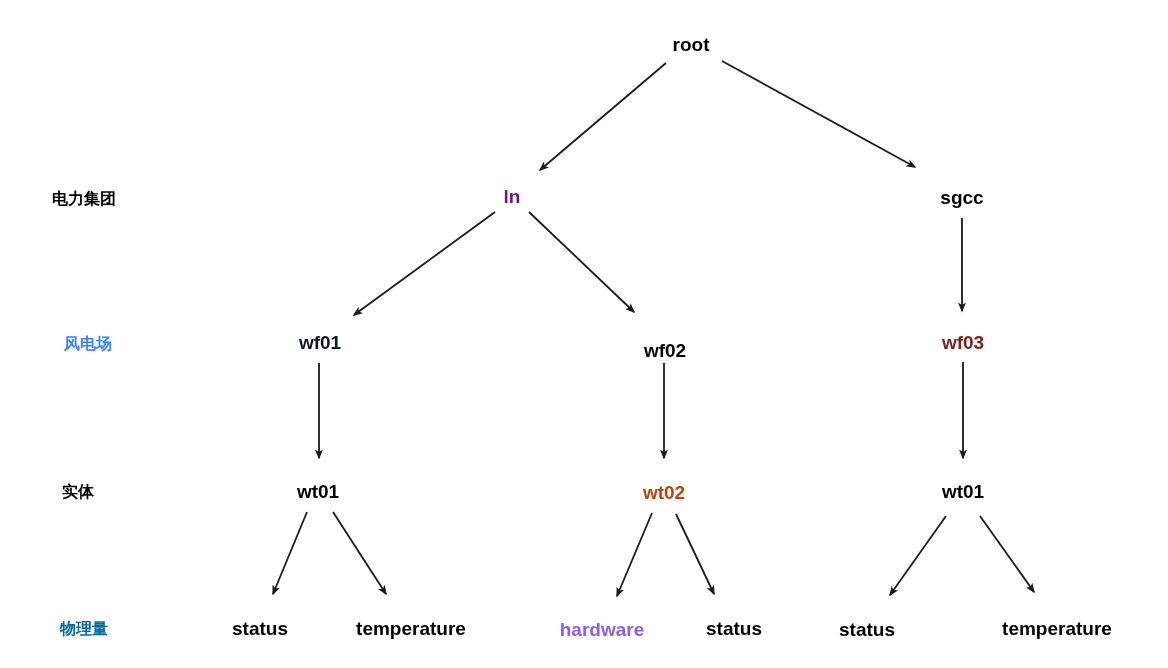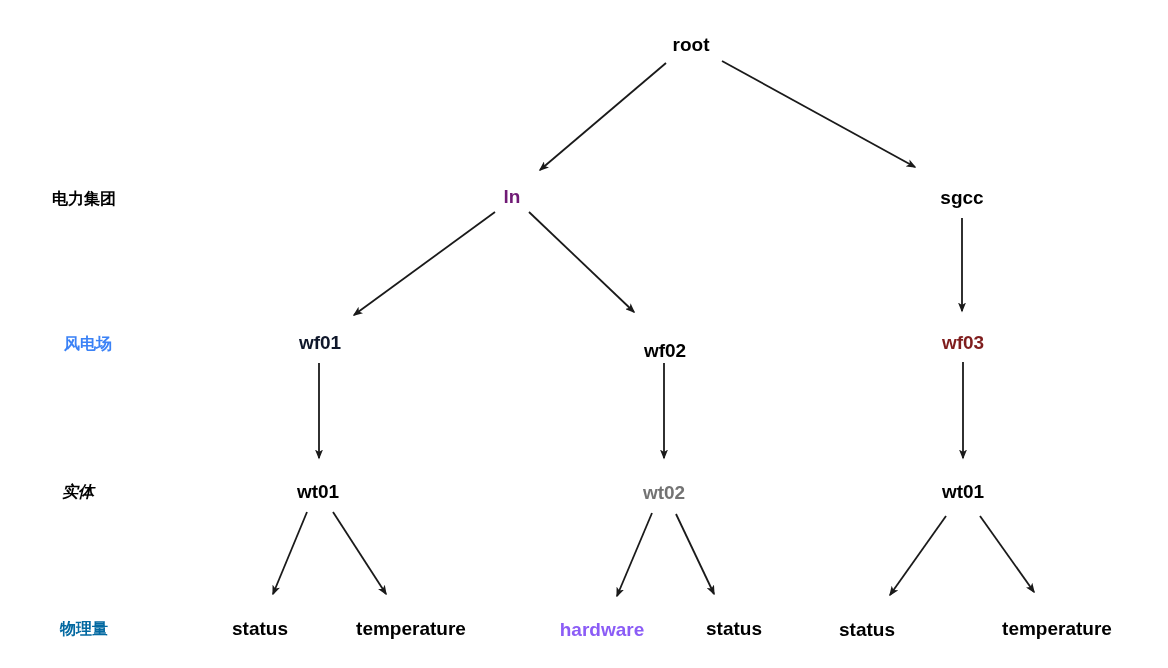--- a/index.html
+++ b/index.html
@@ -64,30 +64,30 @@
         <line x1="333" y1="512" x2="386" y2="594" stroke="#1a1a1a" marker-end="url(#arrowhead)"></line>
         <line x1="652" y1="513" x2="617" y2="596" stroke="#1a1a1a" marker-end="url(#arrowhead)"></line>
         <line x1="676" y1="514" x2="714" y2="594" stroke="#1a1a1a" marker-end="url(#arrowhead)"></line>
         <line x1="946" y1="516" x2="890" y2="595" stroke="#1a1a1a" marker-end="url(#arrowhead)"></line>
         <line x1="980" y1="516" x2="1034" y2="592" stroke="#1a1a1a" marker-end="url(#arrowhead)"></line>
       </g>
   </svg>
   <div id="nodes-layer">
       <div class="node row-label" style="left: 84px; top: 199px; color: rgb(0, 0, 0);">电力集团</div>
       <div class="node row-label" style="left: 88px; top: 344px; color: #3b82f6;">风电场</div>
-      <div class="node row-label" style="left: 78px; top: 492px; color: rgb(0, 0, 0); font-style: italic;">实体</div>
+      <div class="node row-label" style="left: 78px; top: 492px; color: rgb(0, 0, 0);">实体</div>
       <div class="node row-label" style="left: 84px; top: 629px; color: #0369a1;">物理量</div>
       <div class="node" style="left: 691px; top: 45px; color: rgb(0, 0, 0);">root</div>
       <div class="node" style="left: 512px; top: 197px; color: #701a75;">ln</div>
       <div class="node" style="left: 962px; top: 198px; color: rgb(0, 0, 0); text-align: right;">sgcc</div>
       <div class="node" style="left: 320px; top: 343px; color: #0f172a;">wf01</div>
       <div class="node" style="left: 665px; top: 343px; color: rgb(0, 0, 0); margin-top: 8px;">wf02</div>
       <div class="node" style="left: 963px; top: 343px; color: #7f1d1d;">wf03</div>
       <div class="node" style="left: 318px; top: 492px; color: rgb(0, 0, 0);">wt01</div>
-      <div class="node" style="left: 664px; top: 493px; color: #737373;">wt02</div>
+      <div class="node" style="left: 664px; top: 493px; color: #c2410c;">wt02</div>
       <div class="node" style="left: 963px; top: 492px; color: rgb(0, 0, 0);">wt01</div>
       <div class="node" style="left: 260px; top: 629px; color: rgb(0, 0, 0);">status</div>
       <div class="node" style="left: 411px; top: 629px; color: rgb(0, 0, 0);">temperature</div>
       <div class="node" style="left: 602px; top: 630px; color: #8b5cf6;">hardware</div>
       <div class="node" style="left: 734px; top: 629px; color: rgb(0, 0, 0);">status</div>
       <div class="node" style="left: 867px; top: 630px; color: rgb(0, 0, 0);">status</div>
       <div class="node" style="left: 1057px; top: 629px; color: rgb(0, 0, 0);">temperature</div>
     </div>
 </div>
 

